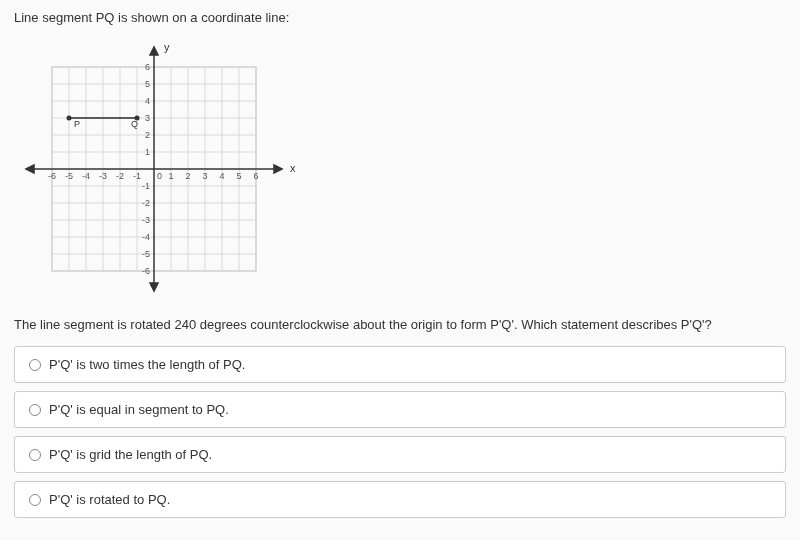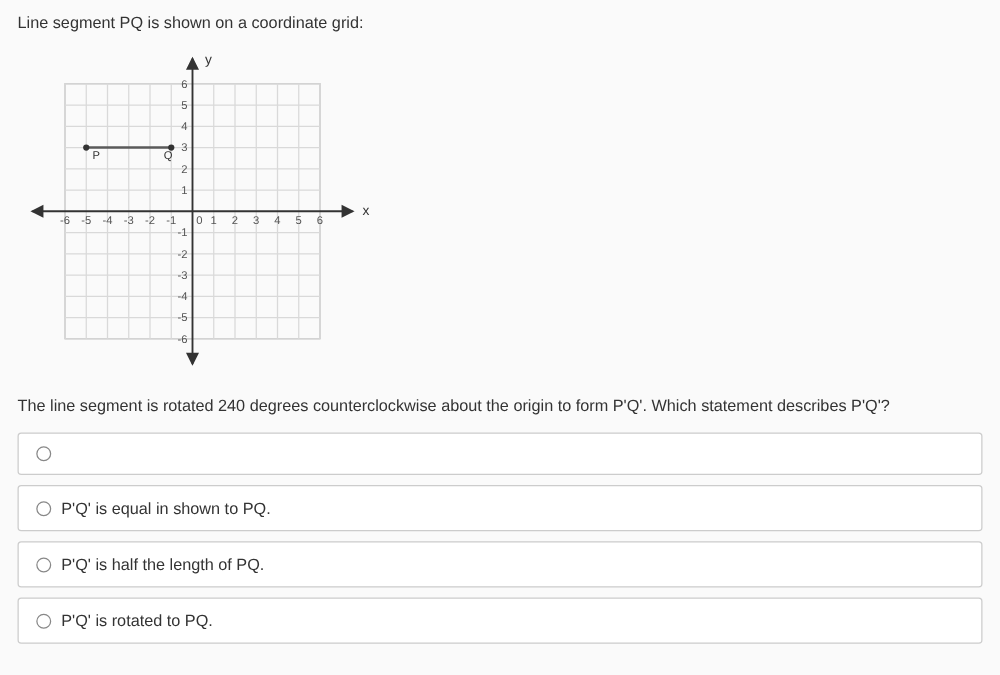--- a/index.html
+++ b/index.html
@@ -36,21 +36,21 @@
   .axis { stroke: #333; stroke-width: 1.5; fill: #333; }
   .tick-label { font: 9px Arial; fill: #555; }
   .axis-label { font: 11px Arial; fill: #333; }
   .seg { stroke: #5a5a5a; stroke-width: 2; }
   .pt { fill: #333; }
   .pt-label { font: 9px Arial; fill: #333; }
 </style>
 </head>
 <body>
 
-<p class="prompt">Line segment PQ is shown on a coordinate grid:</p>
+<p class="prompt">Line segment PQ is shown on a coordinate line:</p>
 
 <div class="graph-wrap">
   <svg width="290" height="260" viewBox="0 0 290 260">
 
     <rect x="38" y="28" width="204" height="204" class="frame"></rect>
 
     <g>
       <line class="grid-line" x1="38" y1="28" x2="38" y2="232"></line>
       <line class="grid-line" x1="55" y1="28" x2="55" y2="232"></line>
       <line class="grid-line" x1="72" y1="28" x2="72" y2="232"></line>
@@ -126,25 +126,26 @@
     <circle class="pt" cx="123" cy="79" r="2.5"></circle>
     <text class="pt-label" x="60" y="88">P</text>
     <text class="pt-label" x="117" y="88">Q</text>
   </svg>
 </div>
 
 <p class="question">The line segment is rotated 240 degrees counterclockwise about the origin to form P'Q'. Which statement describes P'Q'?</p>
 
 <div class="choice">
   <span class="radio"></span>
+  <span class="choice-text">P'Q' is two times the length of PQ.</span>
 </div>
 <div class="choice">
   <span class="radio"></span>
-  <span class="choice-text">P'Q' is equal in shown to PQ.</span>
+  <span class="choice-text">P'Q' is equal in segment to PQ.</span>
 </div>
 <div class="choice">
   <span class="radio"></span>
-  <span class="choice-text">P'Q' is half the length of PQ.</span>
+  <span class="choice-text">P'Q' is grid the length of PQ.</span>
 </div>
 <div class="choice">
   <span class="radio"></span>
   <span class="choice-text">P'Q' is rotated to PQ.</span>
 </div>
 
 </body></html>

